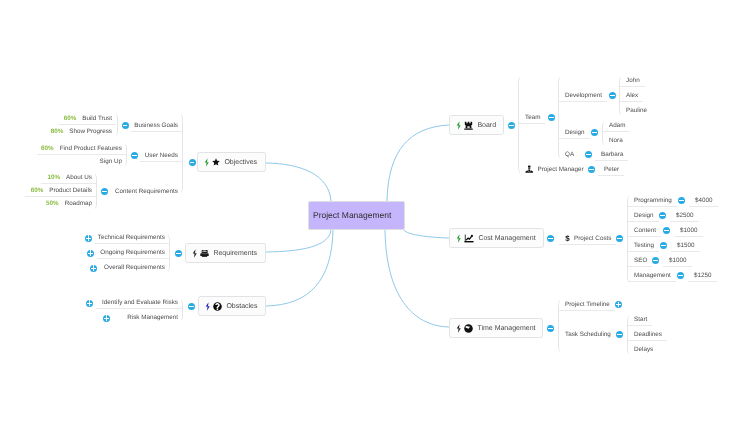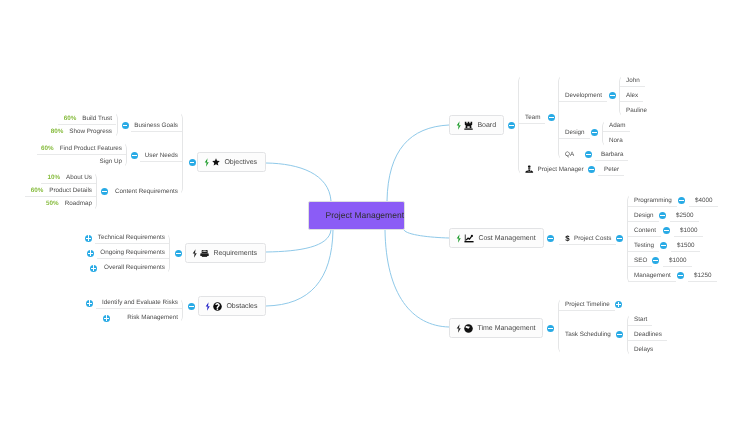--- a/index.html
+++ b/index.html
@@ -5,22 +5,22 @@
 <style>
   html,body{margin:0;padding:0;background:#fff;}
   body{width:746px;height:426px;font-family:"Liberation Sans",sans-serif;overflow:hidden;
         -webkit-font-smoothing:antialiased;text-rendering:geometricPrecision;}
   #canvas{position:relative;width:746px;height:426px;background:#fff;}
   svg.edges{position:absolute;left:0;top:0;width:746px;height:426px;}
 
   .boxnode{position:absolute;box-sizing:border-box;border:1px solid #e2e3e5;border-radius:2.5px;
            background:#fcfcfc;display:flex;align-items:center;height:20px;
            font-size:7px;color:#4a4a4a;white-space:nowrap;line-height:1;}
-  .boxnode.central{height:29px;font-size:8.5px;color:#2e2e2e;border-radius:2px;background:#8b5cf6;
-           justify-content:flex-end;border-color:#dedfe1;padding-left:10px;}
+  .boxnode.central{height:29px;font-size:8.5px;color:#2e2e2e;border-radius:2px;background:#c4b5fd;
+           justify-content:flex-start;border-color:#dedfe1;}
   .boxnode .ic{display:inline-flex;align-items:center;justify-content:center;flex:0 0 auto;}
   .boxnode .ic.i1{margin-left:6px;}
   .boxnode .ic.i2{margin-left:3px;}
   .boxnode .lbl{display:inline-block;margin-left:4px;}
 
   .tnode{position:absolute;box-sizing:border-box;display:inline-flex;align-items:center;
          font-size:6.3px;color:#4b4b4b;white-space:nowrap;line-height:1;height:13px;
          padding:0 5px 0 6px;}
   .tnode.ul{border-bottom:1px solid #e8e9ea;}
   .tnode.r{justify-content:flex-end;}

